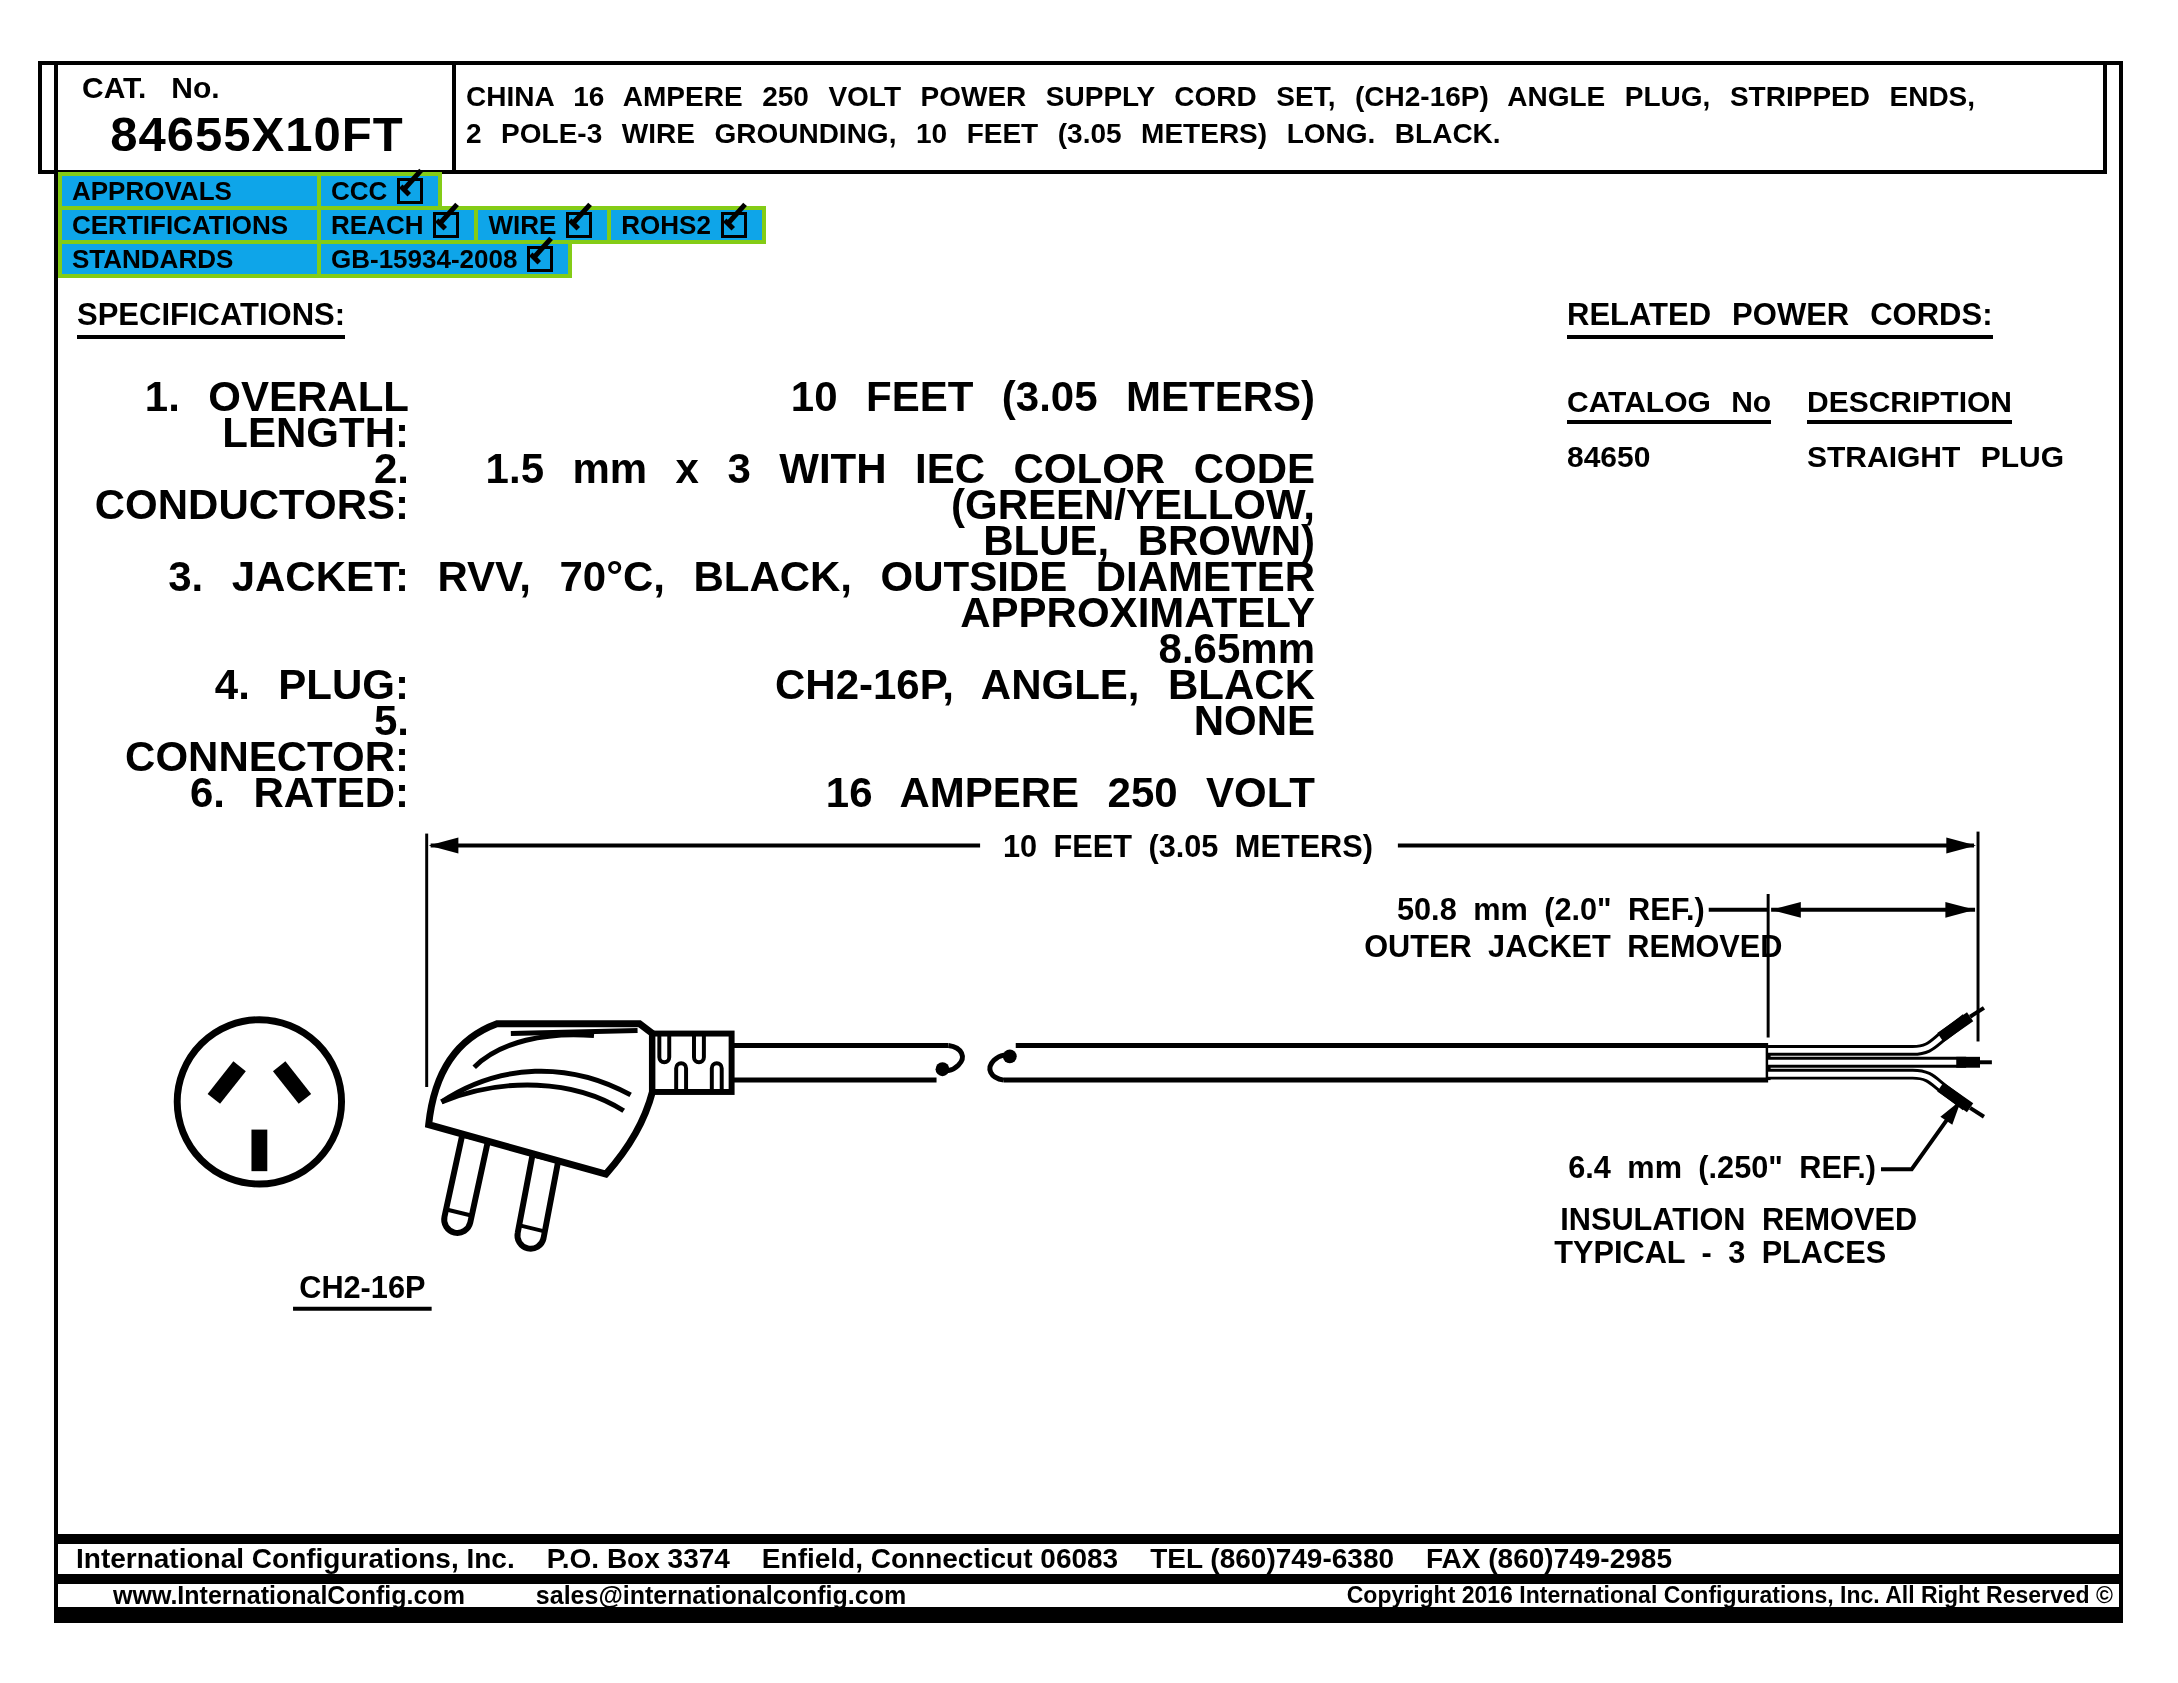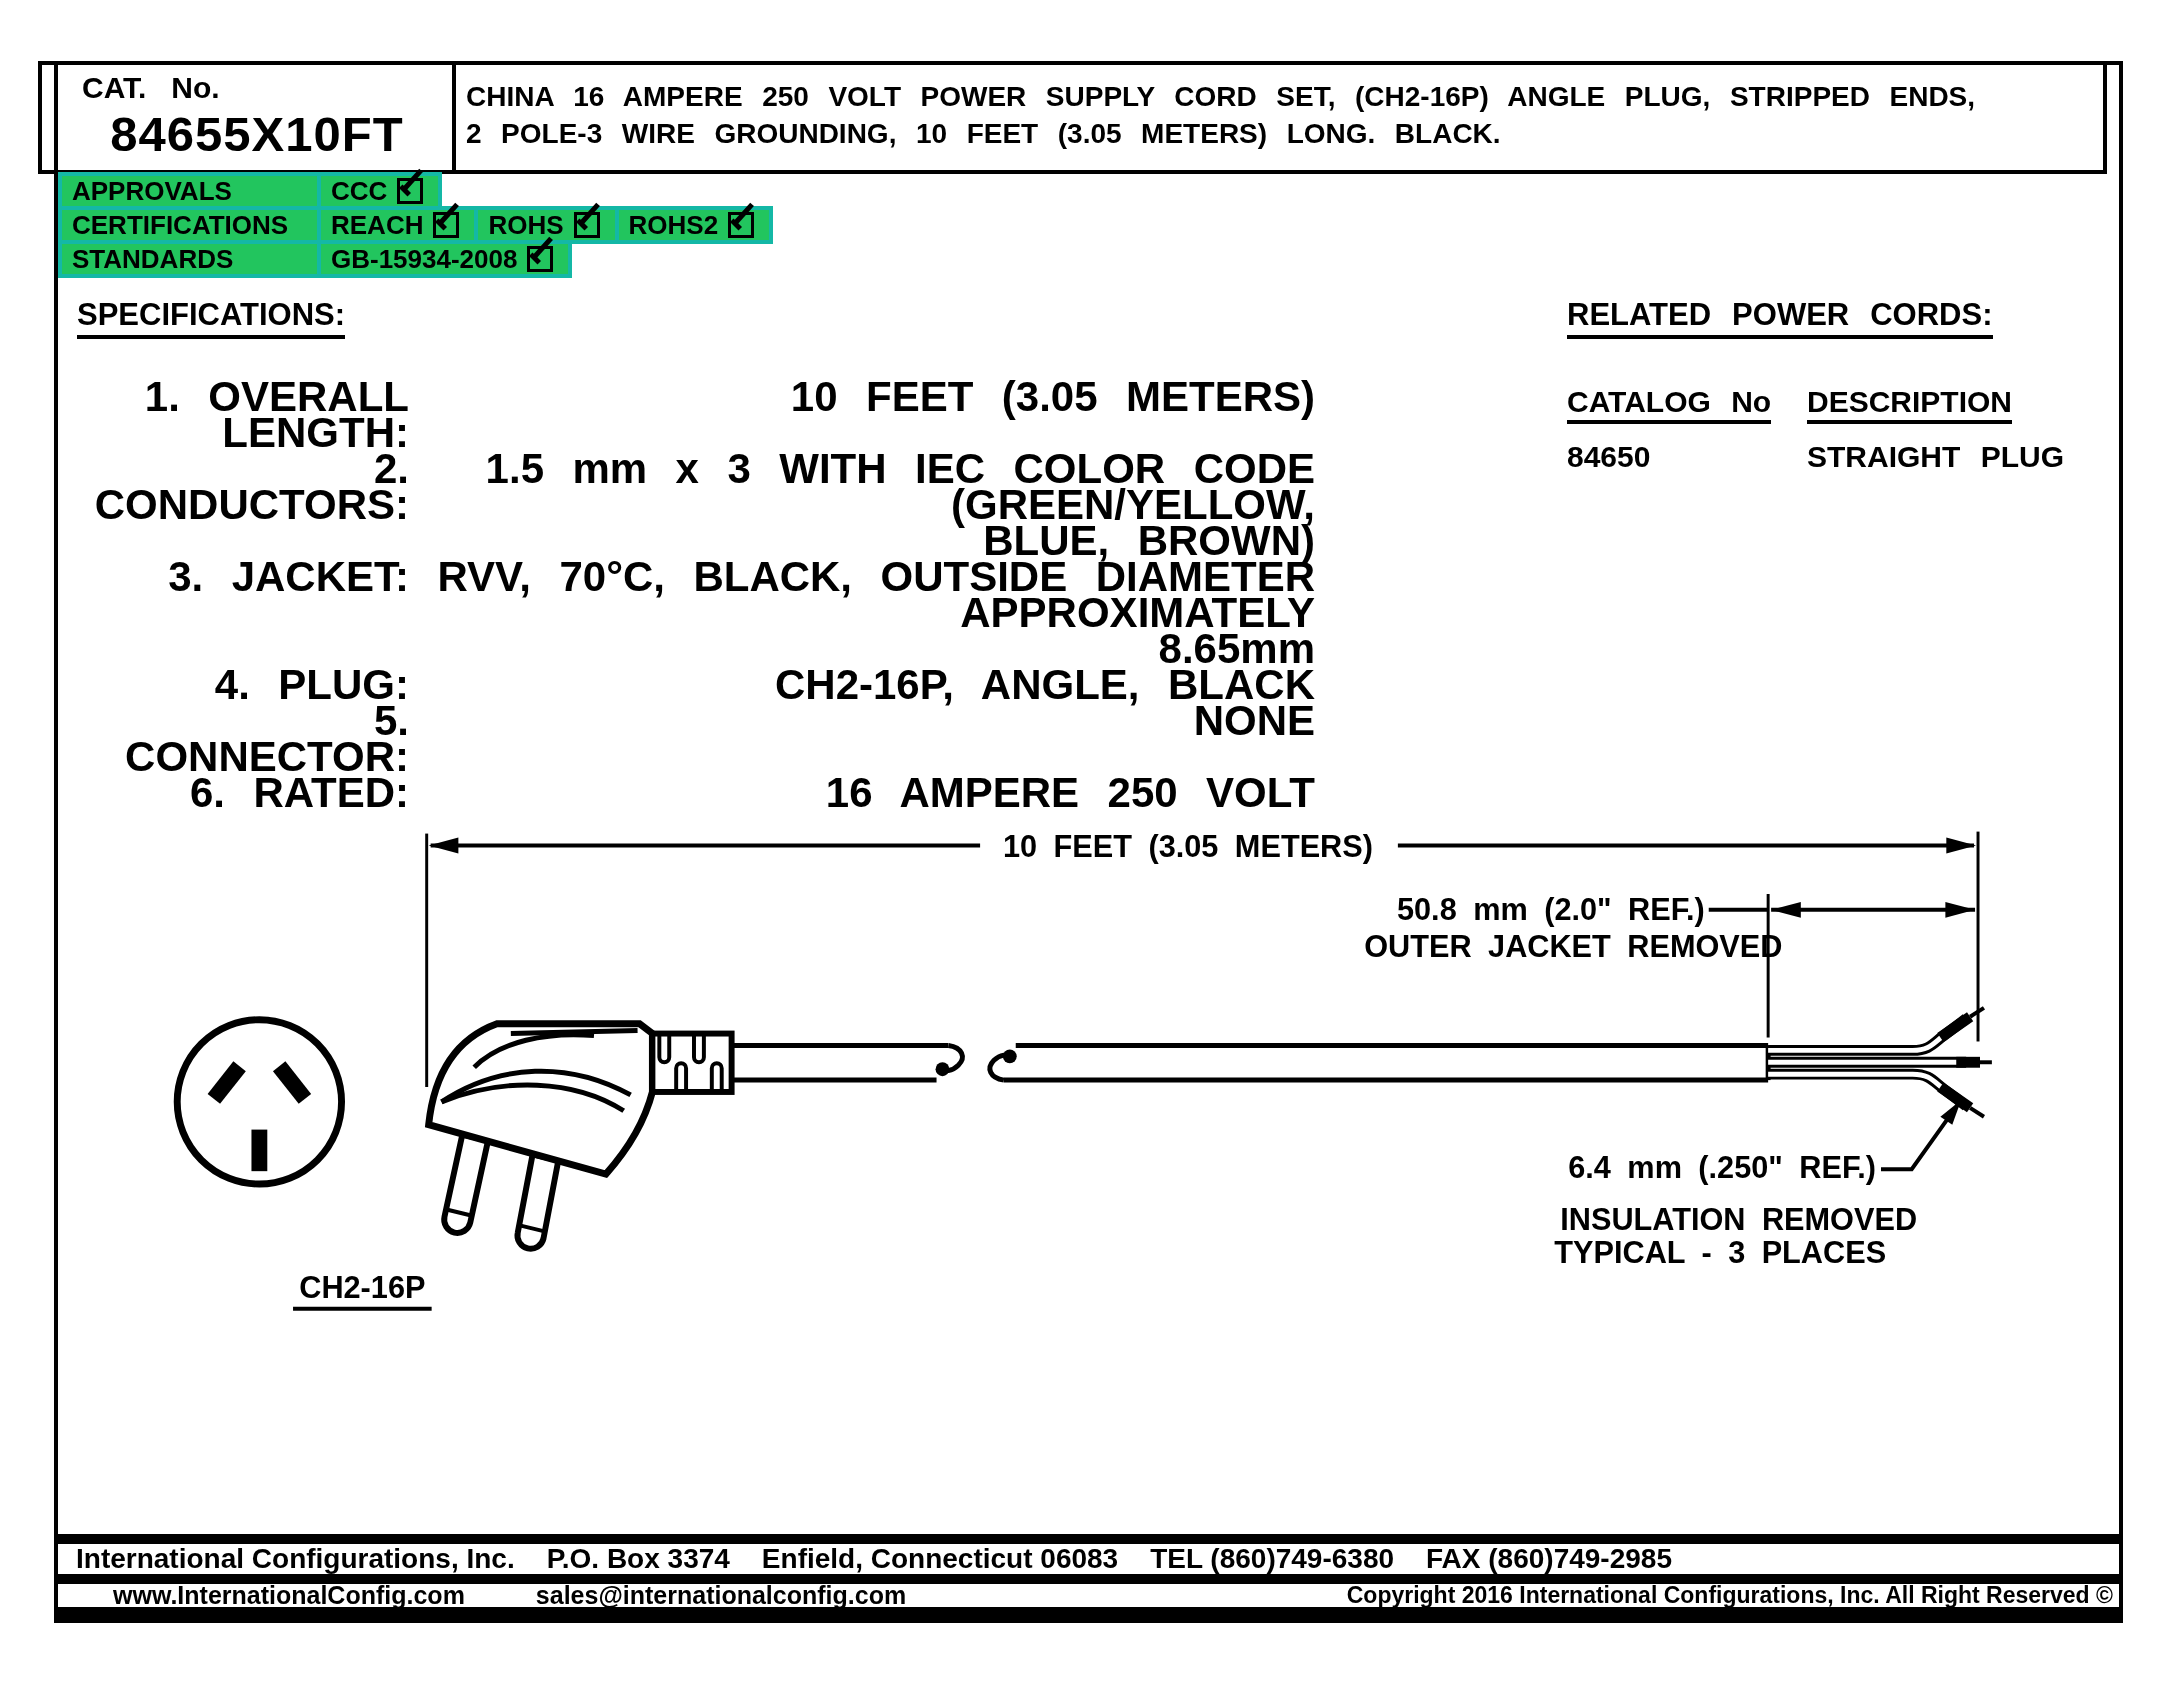--- a/index.html
+++ b/index.html
@@ -15,22 +15,22 @@
   .cat-box{width:414px;border-right:4px solid #000;box-sizing:border-box;padding-top:6px;flex:0 0 auto;}
   .cat-label{font-size:30px;font-weight:bold;word-spacing:0.55em;padding-left:40px;}
   .cat-value{font-size:49px;font-weight:bold;text-align:center;margin-top:1px;letter-spacing:1px;padding-left:20px;}
   .desc-box{flex:1;padding:13px 6px 0 10px;}
   .desc-line{font-size:28px;line-height:37px;word-spacing:0.42em;font-weight:bold;white-space:nowrap;}
 
   
   .compliance{left:58px;top:172px;}
   .comp-row{display:flex;}
   .comp-row + .comp-row{margin-top:-4px;}
-  .comp-cell{display:inline-flex;align-items:center;gap:10px;border:4px solid #14b8a6;box-sizing:border-box;
-             height:38px;padding:0 10px;font-size:26px;font-weight:bold;background:#22c55e;white-space:nowrap;}
+  .comp-cell{display:inline-flex;align-items:center;gap:10px;border:4px solid #84cc16;box-sizing:border-box;
+             height:38px;padding:0 10px;font-size:26px;font-weight:bold;background:#0ea5e9;white-space:nowrap;}
   .comp-cell + .comp-cell{margin-left:-4px;}
   .comp-label{width:263px;}
   .chk{position:relative;display:inline-block;width:20px;height:20px;border:3px solid #000;flex:0 0 auto;margin-right:5px;}
   .chk::before{content:"";position:absolute;left:-1px;top:7px;width:12px;height:5px;background:#000;transform:rotate(45deg);}
   .chk::after{content:"";position:absolute;left:3px;top:7px;width:27px;height:5px;background:#000;
               transform:rotate(-48deg);transform-origin:left center;}
 
   
   .spec-section{left:77px;top:297px;width:1238px;}
   .sec-heading{display:inline-block;font-size:31px;font-weight:bold;word-spacing:0.40em;
@@ -84,21 +84,21 @@
         <span class="chk"></span>
       </span>
     </div>
     <div class="comp-row">
       <span class="comp-cell comp-label">CERTIFICATIONS</span>
       <span class="comp-cell">
         <span>REACH</span>
         <span class="chk"></span>
       </span>
       <span class="comp-cell">
-        <span>ROHS</span>
+        <span>WIRE</span>
         <span class="chk"></span>
       </span>
       <span class="comp-cell">
         <span>ROHS2</span>
         <span class="chk"></span>
       </span>
     </div>
     <div class="comp-row">
       <span class="comp-cell comp-label">STANDARDS</span>
       <span class="comp-cell">

